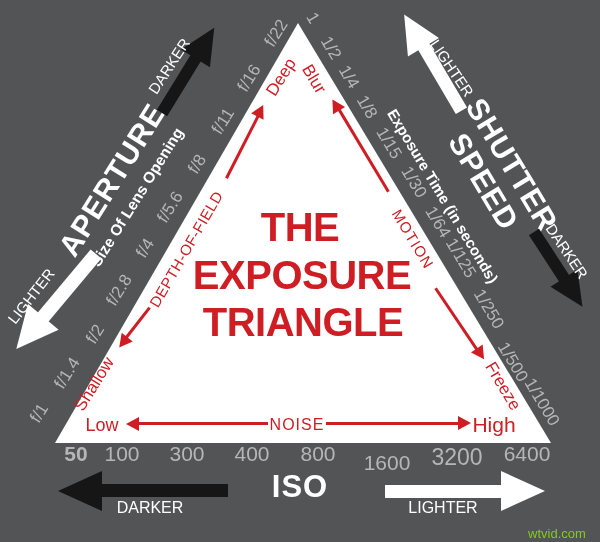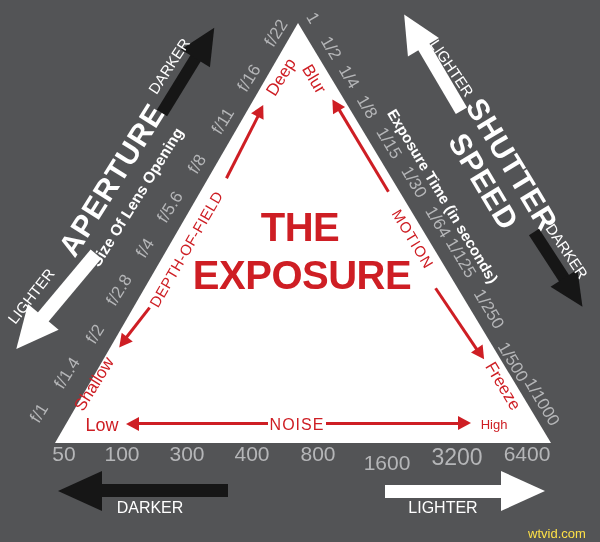--- a/index.html
+++ b/index.html
@@ -17,32 +17,33 @@
   .arr{position:absolute;width:0;height:0;transform-origin:0 0;transform:rotate(var(--r,0deg));}
   .arr .shaft{position:absolute;left:0;top:calc(var(--sh)/-2);height:var(--sh);
               width:calc(var(--len) - var(--hw) + 4px);background:var(--c);}
   .arr .head{position:absolute;left:calc(var(--len) - var(--hw));top:calc(var(--hh)/-2);
              width:0;height:0;border-left:var(--hw) solid var(--c);
              border-top:calc(var(--hh)/2) solid transparent;
              border-bottom:calc(var(--hh)/2) solid transparent;}
   .logo{position:absolute;left:12px;top:9px;display:flex;align-items:center;gap:9px;}
   .logo-name{color:#fff;font-size:21px;font-weight:600;letter-spacing:.3px;}
   .title-line{font-weight:bold;color:#ce1e24;font-size:40px;letter-spacing:-0.5px;}
-  .watermark{color:#fde047;font-size:13px;}
+  .watermark{color:#84cc16;font-size:13px;}
 </style>
 </head>
 <body>
 
 <div class="stage">
 
   <div class="tri"></div>
 
 
   <div class="lbl title-line" style="left:302px;top:275px;">EXPOSURE</div>
   <div class="lbl title-line" style="left:300px;top:227px;">THE</div>
+  <div class="lbl title-line" style="left:303px;top:322px;">TRIANGLE</div>
 
   <div class="lbl white bold" style="left:112px;top:180px;--r:-58deg;font-size:30px;letter-spacing:1px;">APERTURE</div>
   <div class="lbl white bold" style="left:137px;top:197px;--r:-58deg;font-size:15.5px;">Size Of Lens Opening</div>
 
   <div class="lbl white bold" style="left:498px;top:173px;--r:59deg;font-size:30px;letter-spacing:1px;text-align:center;line-height:33px;"><span>SHUTTER</span><br><span>SPEED</span></div>
   <div class="lbl white bold" style="left:443px;top:196px;--r:59deg;font-size:15px;">Exposure Time (in seconds)</div>
 
   <div class="lbl gray" style="left:39px;top:413px;--r:-58deg;font-size:17px;">f/1</div>
   <div class="lbl gray" style="left:67px;top:373px;--r:-58deg;font-size:17px;">f/1.4</div>
   <div class="lbl gray" style="left:95px;top:334px;--r:-58deg;font-size:17px;">f/2</div>
@@ -59,21 +60,21 @@
   <div class="lbl gray" style="left:349px;top:77px;--r:59deg;font-size:17px;">1/4</div>
   <div class="lbl gray" style="left:367px;top:107px;--r:59deg;font-size:17px;">1/8</div>
   <div class="lbl gray" style="left:389px;top:143px;--r:59deg;font-size:17px;">1/15</div>
   <div class="lbl gray" style="left:414px;top:182px;--r:59deg;font-size:17px;">1/30</div>
   <div class="lbl gray" style="left:438px;top:222px;--r:59deg;font-size:17px;">1/64</div>
   <div class="lbl gray" style="left:461px;top:258px;--r:59deg;font-size:17px;">1/125</div>
   <div class="lbl gray" style="left:489px;top:309px;--r:59deg;font-size:17px;">1/250</div>
   <div class="lbl gray" style="left:513px;top:362px;--r:59deg;font-size:17px;">1/500</div>
   <div class="lbl gray" style="left:542px;top:402px;--r:59deg;font-size:17px;">1/1000</div>
 
-  <div class="lbl gray" style="left:64px;top:453px;font-size:21px;">50</div>
+  <div class="lbl gray" style="left:76px;top:453px;font-size:21px;font-weight:bold;">50</div>
   <div class="lbl gray" style="left:122px;top:453px;font-size:21px;text-align:center;">100</div>
   <div class="lbl gray" style="left:187px;top:453px;font-size:21px;">300</div>
   <div class="lbl gray" style="left:252px;top:453px;font-size:21px;">400</div>
   <div class="lbl gray" style="left:318px;top:453px;font-size:21px;">800</div>
   <div class="lbl gray" style="left:387px;top:453px;font-size:21px;margin-top:9px;">1600</div>
   <div class="lbl gray" style="left:457px;top:457px;font-size:23px;">3200</div>
   <div class="lbl gray" style="left:527px;top:453px;font-size:21px;">6400</div>
 
   <div class="arr" style="left:226px;top:178px;--r:-63deg;--len:82px;--sh:3px;--hw:13px;--hh:15px;--c:#ce1e24;">
       <div class="shaft"></div>
@@ -102,21 +103,21 @@
   <div class="arr" style="left:268px;top:424px;--r:180deg;--len:142px;--sh:3px;--hw:13px;--hh:15px;--c:#ce1e24;">
       <div class="shaft"></div>
       <div class="head"></div>
     </div>
   <div class="arr" style="left:326px;top:423px;--r:0deg;--len:145px;--sh:3px;--hw:13px;--hh:15px;--c:#ce1e24;">
       <div class="shaft"></div>
       <div class="head"></div>
     </div>
   <div class="lbl red" style="left:297px;top:425px;font-size:16px;letter-spacing:1px;">NOISE</div>
   <div class="lbl red" style="left:102px;top:425px;font-size:18px;">Low</div>
-  <div class="lbl red" style="left:494px;top:424px;font-size:13px;">High</div>
+  <div class="lbl red" style="left:494px;top:424px;font-size:21px;">High</div>
 
   <div class="arr" style="left:162px;top:113px;--r:-58.5deg;--len:100px;--sh:12px;--hw:36px;--hh:34px;--c:#161616;">
       <div class="shaft"></div>
       <div class="head"></div>
     </div>
   <div class="lbl white" style="left:169px;top:66px;--r:-57deg;font-size:15px;">DARKER</div>
 
   <div class="arr" style="left:461px;top:111px;--r:-120.5deg;--len:112px;--sh:13px;--hw:38px;--hh:36px;--c:#ffffff;">
       <div class="shaft"></div>
       <div class="head"></div>
@@ -128,20 +129,21 @@
       <div class="head"></div>
     </div>
   <div class="lbl white" style="left:31px;top:296px;--r:-52deg;font-size:15px;">LIGHTER</div>
 
   <div class="arr" style="left:534px;top:232px;--r:57deg;--len:89px;--sh:12px;--hw:34px;--hh:32px;--c:#161616;">
       <div class="shaft"></div>
       <div class="head"></div>
     </div>
   <div class="lbl white" style="left:567px;top:251px;--r:56deg;font-size:15px;">DARKER</div>
 
+  <div class="lbl white bold" style="left:300px;top:486px;font-size:31px;letter-spacing:1px;">ISO</div>
 
   <div class="arr" style="left:228px;top:491px;--r:180deg;--len:170px;--sh:13px;--hw:44px;--hh:40px;--c:#161616;">
       <div class="shaft"></div>
       <div class="head"></div>
     </div>
   <div class="lbl white" style="left:150px;top:508px;font-size:16px;">DARKER</div>
 
   <div class="arr" style="left:385px;top:491px;--r:0deg;--len:160px;--sh:13px;--hw:44px;--hh:40px;--c:#ffffff;">
       <div class="shaft"></div>
       <div class="head"></div>

